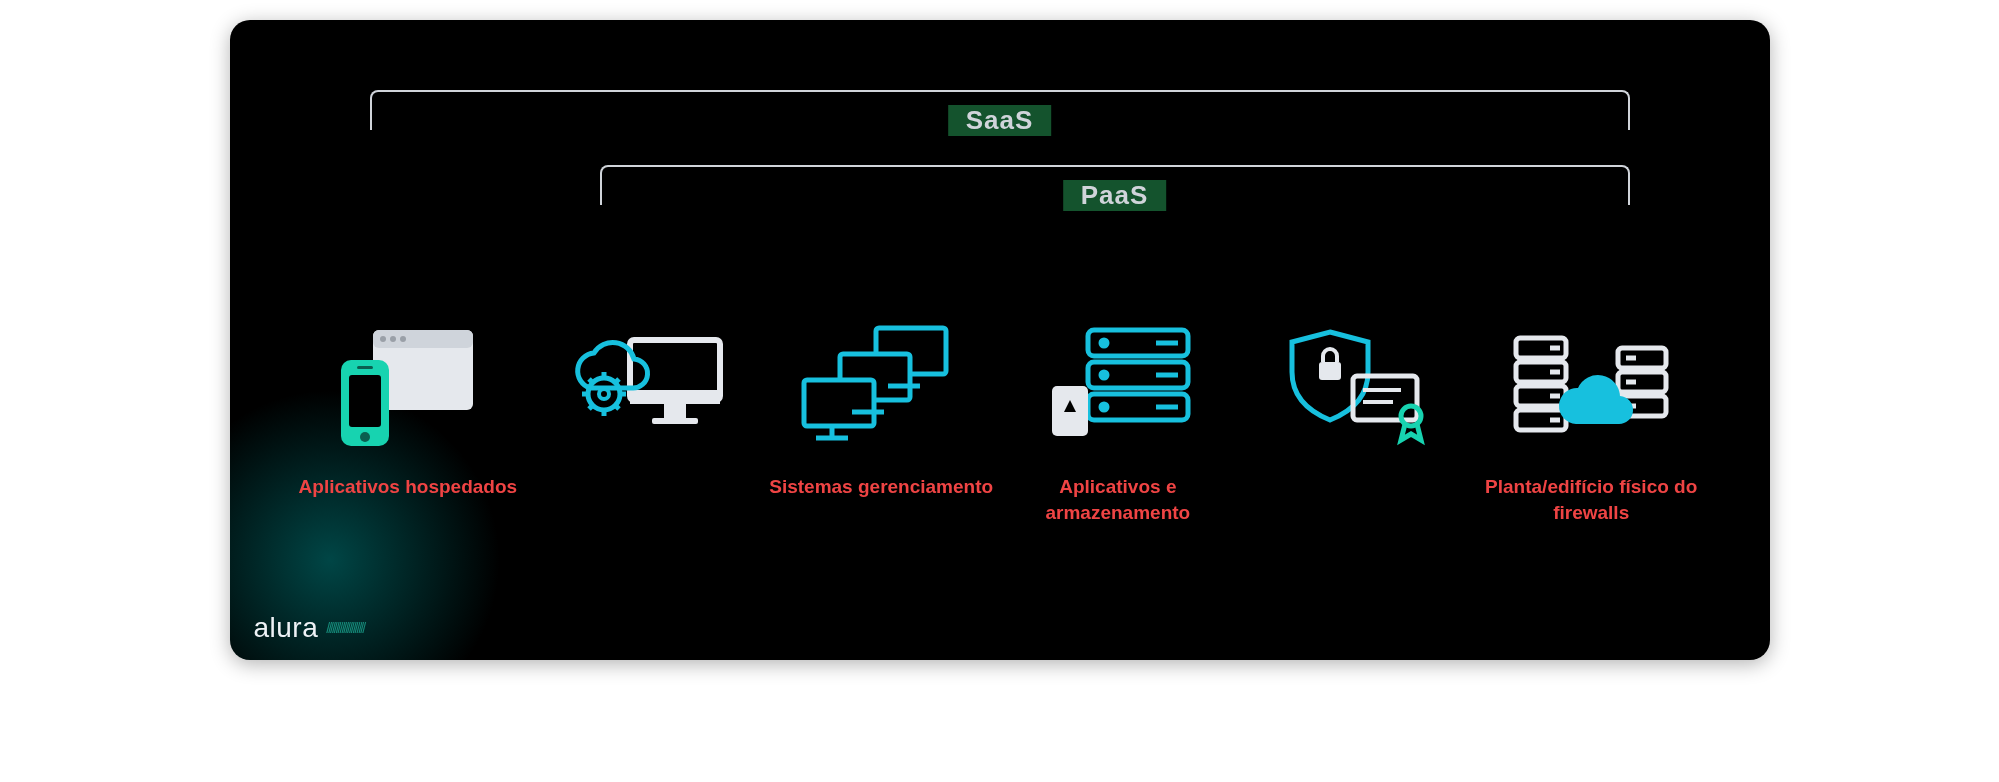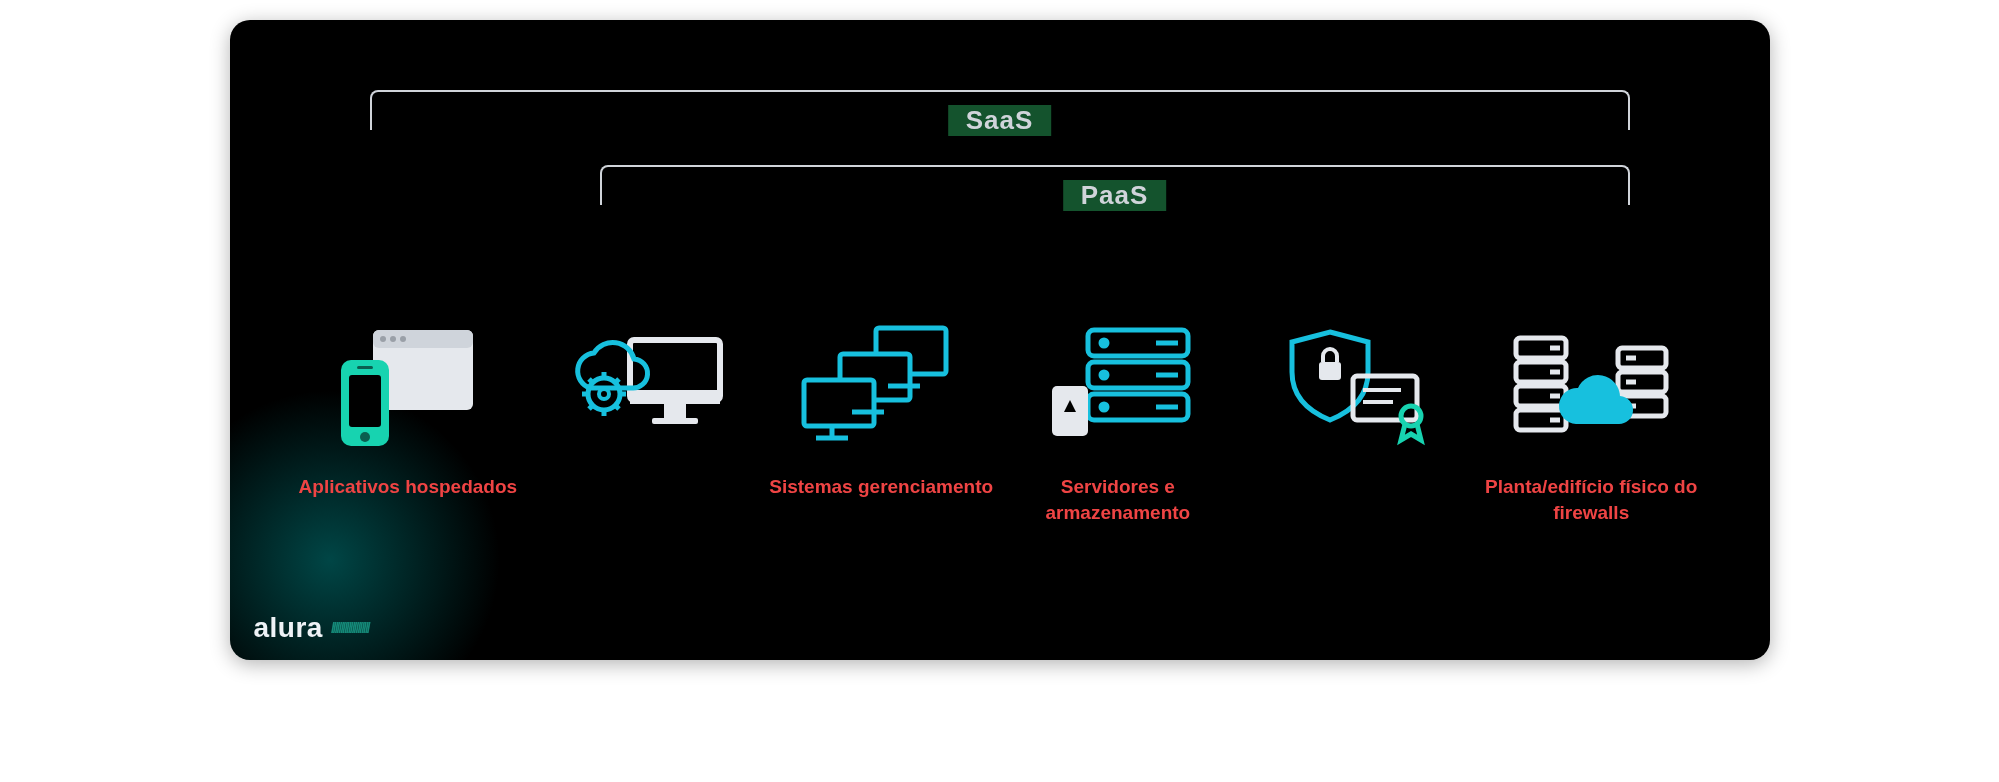--- a/index.html
+++ b/index.html
@@ -86,21 +86,21 @@
     max-width: 240px;
   }
 
   
   .logo {
     position: absolute;
     left: 24px;
     bottom: 16px;
     color: #eef2f6;
     font-size: 28px;
-    font-weight: 700;
+    font-weight: 400;
     letter-spacing: 0.5px;
     display: flex;
     align-items: center;
     gap: 8px;
   }
   .logo-slashes {
     color: #1fb39b;
     font-size: 14px;
     letter-spacing: -2px;
     opacity: 0.7;
@@ -203,21 +203,21 @@
             <circle cx="66" cy="87" r="3" fill="#17c0de"></circle>
             <line x1="118" y1="23" x2="140" y2="23"></line>
             <line x1="118" y1="55" x2="140" y2="55"></line>
             <line x1="118" y1="87" x2="140" y2="87"></line>
           </g>
 
           <rect x="14" y="66" width="36" height="50" rx="5" fill="#e5e8ed"></rect>
           <path d="M26 92 l6 -12 l6 12 z" fill="#000"></path>
         </svg>
       </div>
-      <div class="item-label">Servidores e armazenamento</div>
+      <div class="item-label">Aplicativos e armazenamento</div>
     </div>
 
     <div class="item">
       <div class="icon-wrap">
         <svg width="160" height="130" viewBox="0 0 160 130">
 
           <path d="M55 12 l38 10 v30 c0 26 -18 40 -38 48 c-20 -8 -38 -22 -38 -48 v-30 z" fill="none" stroke="#17c0de" stroke-width="5"></path>
 
           <rect x="44" y="42" width="22" height="18" rx="3" fill="#e5e8ed"></rect>
           <path d="M48 42 v-6 a7 7 0 0 1 14 0 v6" fill="none" stroke="#e5e8ed" stroke-width="4"></path>

